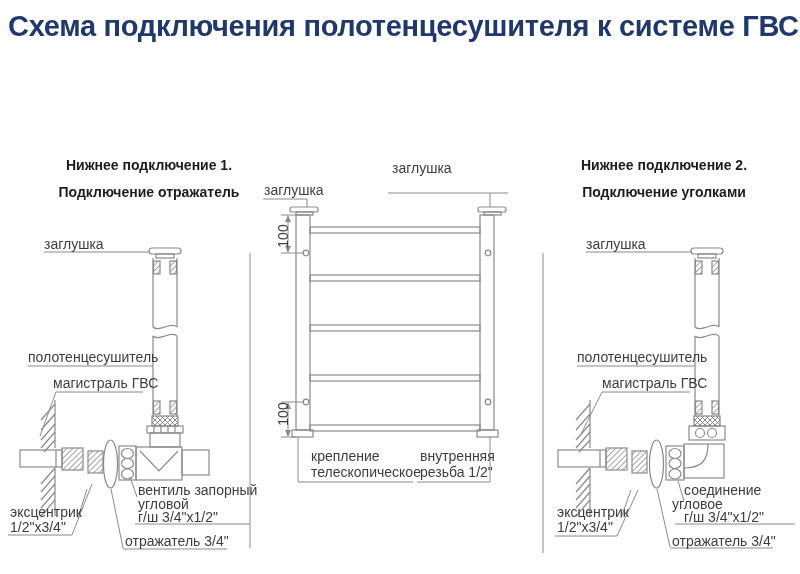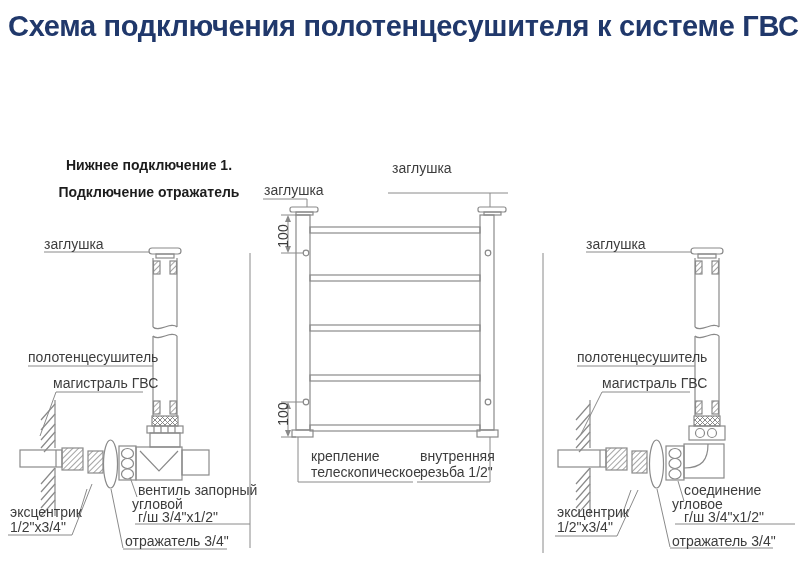--- a/index.html
+++ b/index.html
@@ -33,20 +33,24 @@
 
 <div class="canvas">
 
   <h1 class="title">Схема подключения полотенцесушителя к системе ГВС</h1>
 
   <div class="sec-head" style="left:39px;top:156px">
     <div>Нижнее подключение 1.</div>
     <div>Подключение отражатель</div>
   </div>
 
+  <div class="sec-head" style="left:554px;top:156px">
+    <div>Нижнее подключение 2.</div>
+    <div>Подключение уголками</div>
+  </div>
 
   <svg class="art" width="800" height="574" viewBox="0 0 800 574">
     <defs>
       <pattern id="hatch" patternUnits="userSpaceOnUse" width="4" height="4" patternTransform="rotate(45)">
         <line x1="0" y1="0" x2="0" y2="4" stroke="#7d7d7d" stroke-width="1.4"></line>
       </pattern>
       <pattern id="cross" patternUnits="userSpaceOnUse" width="5" height="5">
         <path d="M0,5 L5,0 M0,0 L5,5" stroke="#7d7d7d" stroke-width="0.9" fill="none"></path>
       </pattern>
     </defs>
@@ -188,21 +192,21 @@
       <path d="M543,253 V553"></path>
     </g>
   </svg>
 
   <div class="lbl" style="left:44px;top:237px">заглушка</div>
   <div class="lbl" style="left:28px;top:350px">полотенцесушитель</div>
   <div class="lbl" style="left:53px;top:376px">магистраль ГВС</div>
   <div class="lbl" style="left:10px;top:505px">эксцентрик</div>
   <div class="lbl" style="left:10px;top:520px">1/2"х3/4"</div>
   <div class="lbl" style="left:138px;top:483px">вентиль запорный</div>
-  <div class="lbl" style="left:132px;top:497px">угловой</div>
+  <div class="lbl" style="left:138px;top:497px">угловой</div>
   <div class="lbl" style="left:138px;top:510px">г/ш 3/4"х1/2"</div>
   <div class="lbl" style="left:125px;top:534px">отражатель 3/4"</div>
 
   <div class="lbl" style="left:264px;top:183px">заглушка</div>
   <div class="lbl" style="left:392px;top:161px">заглушка</div>
   <div class="dim" style="left:263px;top:229px">100</div>
   <div class="dim" style="left:263px;top:407px">100</div>
   <div class="lbl" style="left:311px;top:449px">крепление</div>
   <div class="lbl" style="left:311px;top:465px">телескопическое</div>
   <div class="lbl" style="left:420px;top:449px">внутренняя</div>

